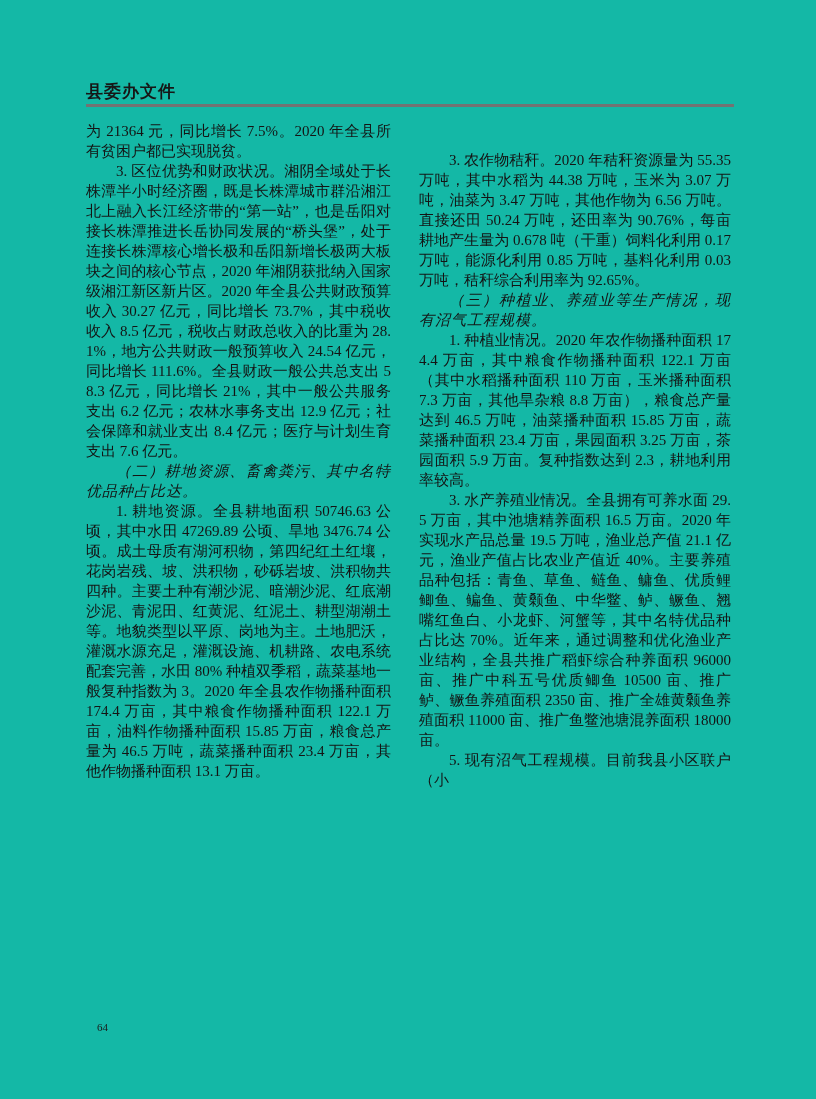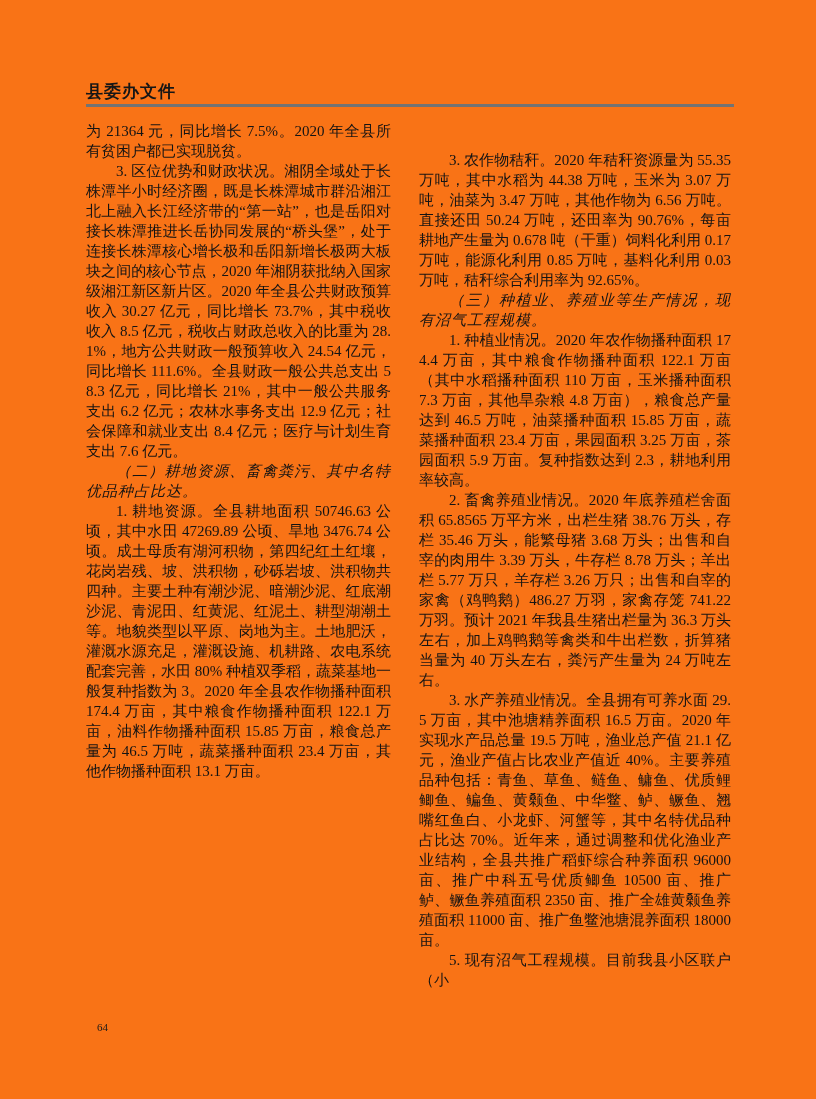--- a/index.html
+++ b/index.html
@@ -5,21 +5,21 @@
   html, body {
     margin: 0;
     padding: 0;
     background: #e8e8e8;
   }
   .page {
     position: relative;
     width: 816px;
     height: 1099px;
     margin: 0 auto;
-    background: #f97316;
+    background: #14b8a6;
     overflow: hidden;
     color: #141414;
   }
   .header-title {
     position: absolute;
     left: 86px;
     top: 80px;
     font-family: "Liberation Sans", "DejaVu Sans", sans-serif;
     font-weight: 700;
     font-size: 17px;
@@ -81,22 +81,21 @@
 
     <p class="para no-indent">为 21364 元，同比增长 7.5%。2020 年全县所有贫困户都已实现脱贫。</p>
         <p class="para">3. 区位优势和财政状况。湘阴全域处于长株潭半小时经济圈，既是长株潭城市群沿湘江北上融入长江经济带的“第一站”，也是岳阳对接长株潭推进长岳协同发展的“桥头堡”，处于连接长株潭核心增长极和岳阳新增长极两大板块之间的核心节点，2020 年湘阴获批纳入国家级湘江新区新片区。2020 年全县公共财政预算收入 30.27 亿元，同比增长 73.7%，其中税收收入 8.5 亿元，税收占财政总收入的比重为 28.1%，地方公共财政一般预算收入 24.54 亿元，同比增长 111.6%。全县财政一般公共总支出 58.3 亿元，同比增长 21%，其中一般公共服务支出 6.2 亿元；农林水事务支出 12.9 亿元；社会保障和就业支出 8.4 亿元；医疗与计划生育支出 7.6 亿元。</p>
         <p class="para kai">（二）耕地资源、畜禽粪污、其中名特优品种占比达。</p>
         <p class="para">1. 耕地资源。全县耕地面积 50746.63 公顷，其中水田 47269.89 公顷、旱地 3476.74 公顷。成土母质有湖河积物，第四纪红土红壤，花岗岩残、坡、洪积物，砂砾岩坡、洪积物共四种。主要土种有潮沙泥、暗潮沙泥、红底潮沙泥、青泥田、红黄泥、红泥土、耕型湖潮土等。地貌类型以平原、岗地为主。土地肥沃，灌溉水源充足，灌溉设施、机耕路、农电系统配套完善，水田 80% 种植双季稻，蔬菜基地一般复种指数为 3。2020 年全县农作物播种面积 174.4 万亩，其中粮食作物播种面积 122.1 万亩，油料作物播种面积 15.85 万亩，粮食总产量为 46.5 万吨，蔬菜播种面积 23.4 万亩，其他作物播种面积 13.1 万亩。</p>
       </div>
     <div class="column column-right">
 
     <p class="para">3. 农作物秸秆。2020 年秸秆资源量为 55.35 万吨，其中水稻为 44.38 万吨，玉米为 3.07 万吨，油菜为 3.47 万吨，其他作物为 6.56 万吨。直接还田 50.24 万吨，还田率为 90.76%，每亩耕地产生量为 0.678 吨（干重）饲料化利用 0.17 万吨，能源化利用 0.85 万吨，基料化利用 0.03 万吨，秸秆综合利用率为 92.65%。</p>
         <p class="para kai">（三）种植业、养殖业等生产情况，现有沼气工程规模。</p>
-        <p class="para">1. 种植业情况。2020 年农作物播种面积 174.4 万亩，其中粮食作物播种面积 122.1 万亩（其中水稻播种面积 110 万亩，玉米播种面积 7.3 万亩，其他旱杂粮 4.8 万亩），粮食总产量达到 46.5 万吨，油菜播种面积 15.85 万亩，蔬菜播种面积 23.4 万亩，果园面积 3.25 万亩，茶园面积 5.9 万亩。复种指数达到 2.3，耕地利用率较高。</p>
-        <p class="para">2. 畜禽养殖业情况。2020 年底养殖栏舍面积 65.8565 万平方米，出栏生猪 38.76 万头，存栏 35.46 万头，能繁母猪 3.68 万头；出售和自宰的肉用牛 3.39 万头，牛存栏 8.78 万头；羊出栏 5.77 万只，羊存栏 3.26 万只；出售和自宰的家禽（鸡鸭鹅）486.27 万羽，家禽存笼 741.22 万羽。预计 2021 年我县生猪出栏量为 36.3 万头左右，加上鸡鸭鹅等禽类和牛出栏数，折算猪当量为 40 万头左右，粪污产生量为 24 万吨左右。</p>
+        <p class="para">1. 种植业情况。2020 年农作物播种面积 174.4 万亩，其中粮食作物播种面积 122.1 万亩（其中水稻播种面积 110 万亩，玉米播种面积 7.3 万亩，其他旱杂粮 8.8 万亩），粮食总产量达到 46.5 万吨，油菜播种面积 15.85 万亩，蔬菜播种面积 23.4 万亩，果园面积 3.25 万亩，茶园面积 5.9 万亩。复种指数达到 2.3，耕地利用率较高。</p>
         <p class="para">3. 水产养殖业情况。全县拥有可养水面 29.5 万亩，其中池塘精养面积 16.5 万亩。2020 年实现水产品总量 19.5 万吨，渔业总产值 21.1 亿元，渔业产值占比农业产值近 40%。主要养殖品种包括：青鱼、草鱼、鲢鱼、鳙鱼、优质鲤鲫鱼、鳊鱼、黄颡鱼、中华鳖、鲈、鳜鱼、翘嘴红鱼白、小龙虾、河蟹等，其中名特优品种占比达 70%。近年来，通过调整和优化渔业产业结构，全县共推广稻虾综合种养面积 96000 亩、推广中科五号优质鲫鱼 10500 亩、推广鲈、鳜鱼养殖面积 2350 亩、推广全雄黄颡鱼养殖面积 11000 亩、推广鱼鳖池塘混养面积 18000 亩。</p>
         <p class="para">5. 现有沼气工程规模。目前我县小区联户（小</p>
       </div>
   </div>
 
   <div class="page-number">64</div>
 
 </div>
 
 </body></html>

